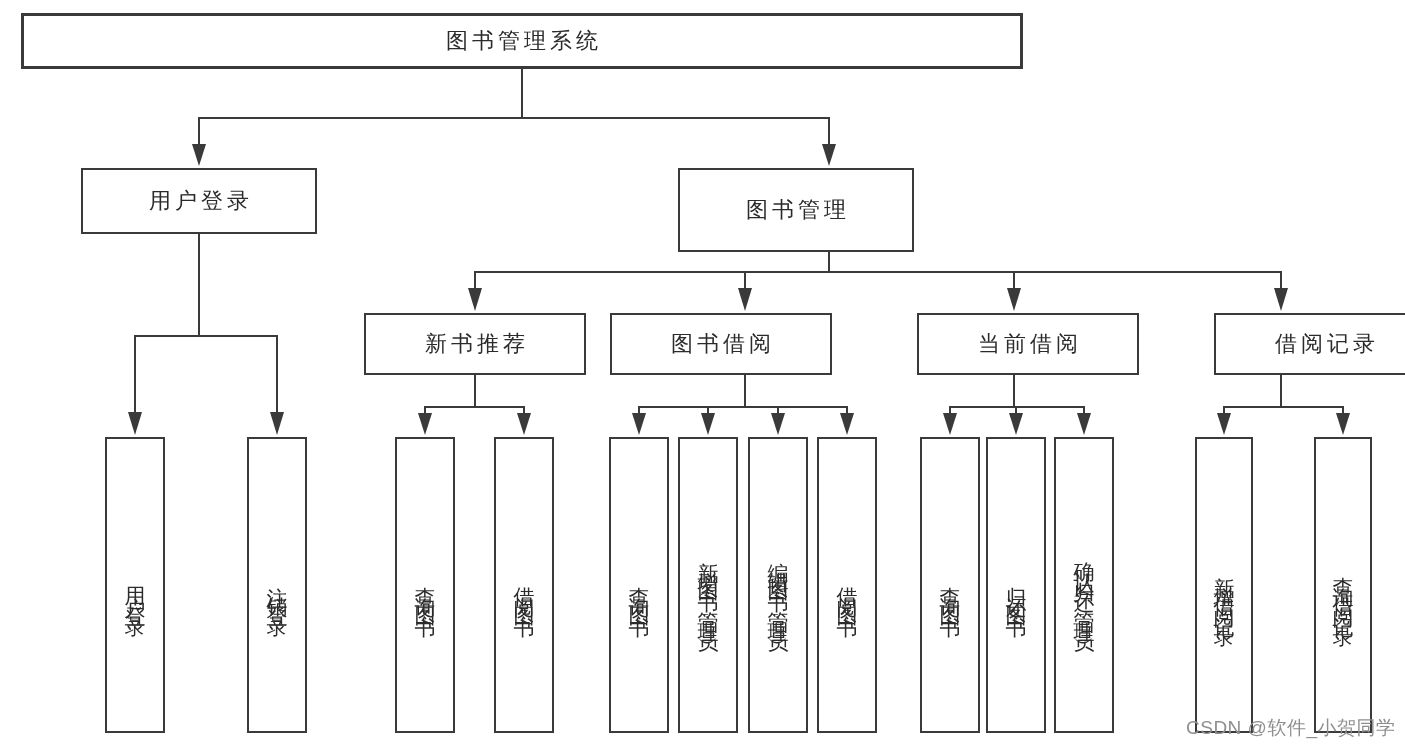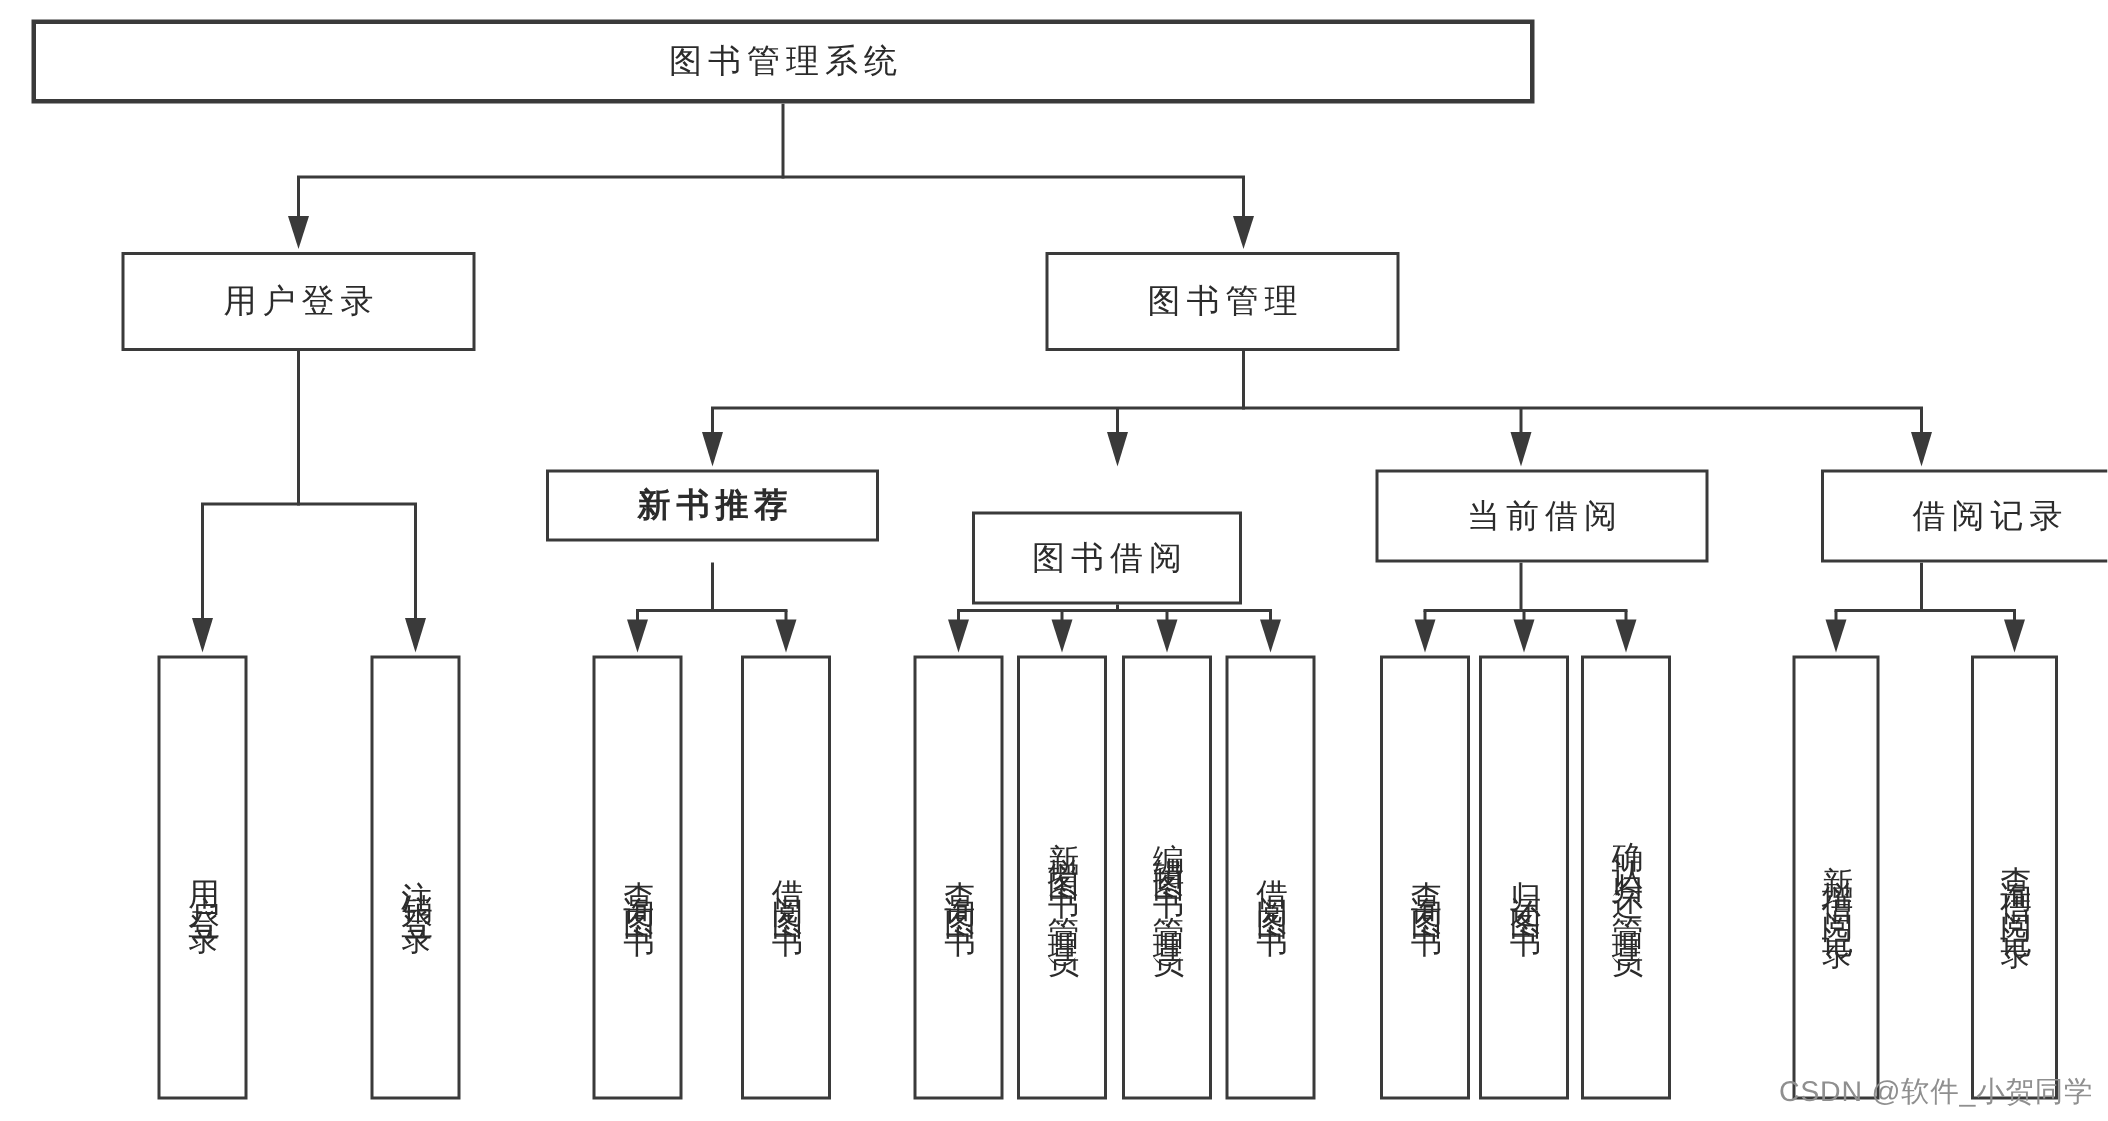--- a/index.html
+++ b/index.html
@@ -17,24 +17,24 @@
     display:flex; align-items:center; justify-content:center;
   }
   .hbox span { font-size:22px; letter-spacing:4px; margin-left:4px; white-space:nowrap; }
   .vbox span {
     writing-mode:vertical-rl; text-orientation:mixed;
     font-size:21px; letter-spacing:10px; margin-top:10px; white-space:nowrap;
   }
 
   #n-root       { left:21px;  top:13px;  width:1002px; height:56px; border-width:3px; }
   #n-user-login { left:81px;  top:168px; width:236px;  height:66px; }
-  #n-book-mgmt  { left:697px; top:168px; width:236px;  height:66px; }
-
-  #n-newbook    { left:364px;  top:313px; width:222px; height:48px;font-weight:bold; }
-  #n-borrowing  { left:648px;  top:313px; width:180px; height:62px;margin-top:28px; }
+  #n-book-mgmt  { left:678px; top:168px; width:236px;  height:84px; }
+
+  #n-newbook    { left:364px;  top:313px; width:222px; height:62px; }
+  #n-borrowing  { left:610px;  top:313px; width:222px; height:62px; }
   #n-current    { left:903px;  top:313px; width:222px; height:62px;margin-left:14px; }
   #n-records    { left:1214px; top:313px; width:222px; height:62px; }
 
   .vbox { top:437px; height:296px; width:60px; }
   #v-login      { left:105px; }
   #v-logout     { left:247px; }
   #v-nb-query   { left:395px; }
   #v-nb-borrow  { left:494px; }
   #v-bb-query   { left:609px; }
   #v-bb-add     { left:678px; }

